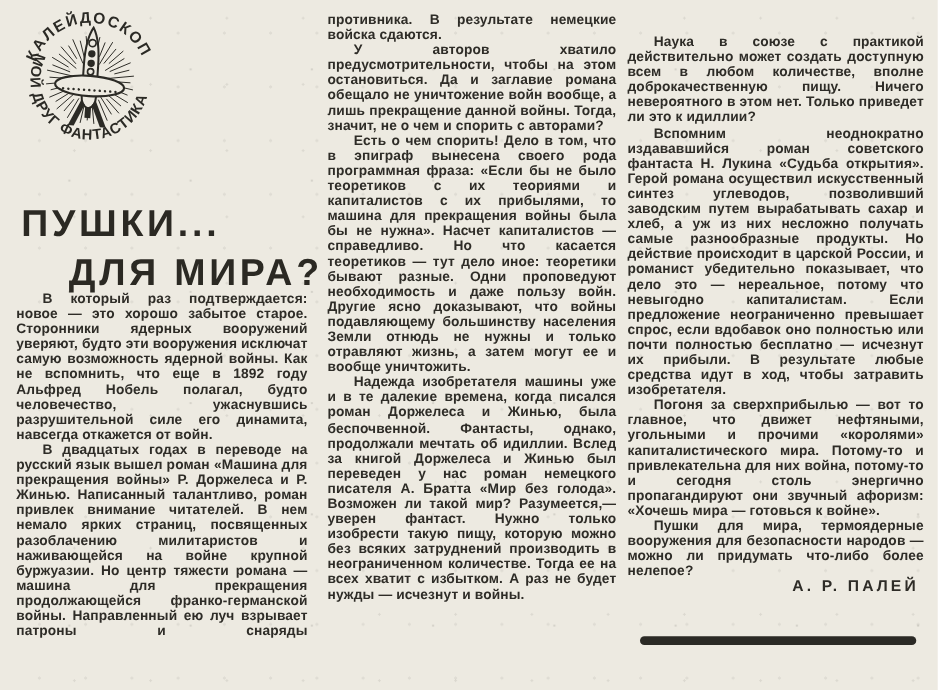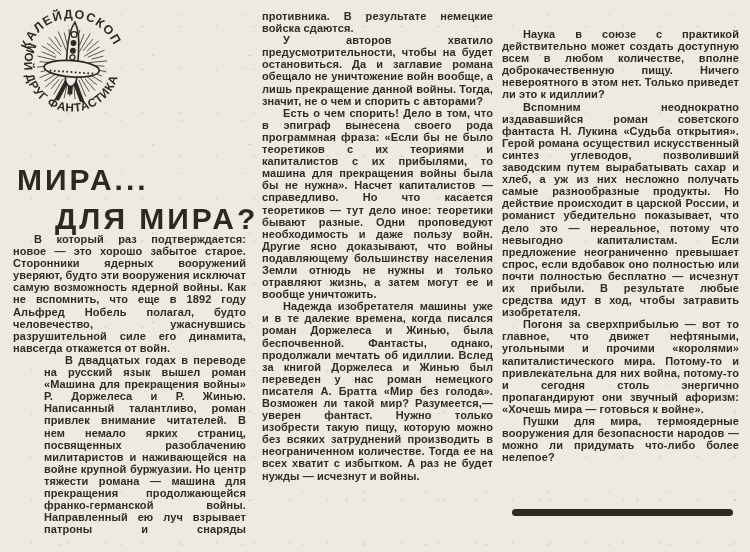--- a/index.html
+++ b/index.html
@@ -29,21 +29,21 @@
   .title .line2{display:block;margin-left:38px;}
   .col{
     position:absolute;
     font-size:11px;line-height:12.1px;
     letter-spacing:.1px;
     text-align:justify;
     hyphens:auto;
   }
   .col p{margin:0;text-indent:21px;font-weight:bold;}
   .col p.cont{text-indent:0;}
-  .col p.runon{text-align-last:justify;margin-left:31px;}
+  .col p.runon{text-align-last:justify;}
   #col1{left:13px;top:233px;width:233px;}
   #col2{left:262px;top:10px;width:231px;}
   #col3{left:502px;top:28px;width:237px;}
   .signature{
     margin-top:4px;text-align:right;
     font-weight:bold;font-size:12.5px;letter-spacing:2.5px;
     padding-right:4px;text-indent:0;
   }
   .end-bar{
     position:absolute;left:512px;top:509px;width:221px;height:7px;
@@ -132,38 +132,39 @@
     </g>
     <text class="arc-top">
       <textPath href="#arcTop">КАЛЕЙДОСКОП</textPath>
     </text>
     <text class="arc-bottom">
       <textPath href="#arcBottom">МОЙ ДРУГ ФАНТАСТИКА</textPath>
     </text>
   </svg>
 
   <h1 class="title">
-    <span class="line1">МИРА...</span>
+    <span class="line1">ПУШКИ...</span>
     <span class="line2">ДЛЯ МИРА?</span>
   </h1>
 
   <div class="col" id="col1">
     <p>В который раз подтверждается: новое — это хорошо забытое старое. Сторонники ядерных вооружений уверяют, будто эти вооружения исключат самую возможность ядерной войны. Как не вспомнить, что еще в 1892 году Альфред Нобель полагал, будто человечество, ужаснувшись разрушительной силе его динамита, навсегда откажется от войн.</p>
     <p class="runon">В двадцатых годах в переводе на русский язык вышел роман «Машина для прекращения войны» Р. Доржелеса и Р. Жинью. Написанный талантливо, роман привлек внимание читателей. В нем немало ярких страниц, посвященных разоблачению милитаристов и наживающейся на войне крупной буржуазии. Но центр тяжести романа — машина для прекращения продолжающейся франко-германской войны. Направленный ею луч взрывает патроны и снаряды</p>
   </div>
 
   <div class="col" id="col2">
     <p class="cont">противника. В результате немецкие войска сдаются.</p>
-    <p>У авторов хватило предусмотрительности, чтобы на будет остановиться. Да и заглавие романа обещало не уничтожение войн вообще, а лишь прекращение данной войны. Тогда, значит, не о чем и спорить с авторами?</p>
+    <p>У авторов хватило предусмотрительности, чтобы на этом остановиться. Да и заглавие романа обещало не уничтожение войн вообще, а лишь прекращение данной войны. Тогда, значит, не о чем и спорить с авторами?</p>
     <p>Есть о чем спорить! Дело в том, что в эпиграф вынесена своего рода программная фраза: «Если бы не было теоретиков с их теориями и капиталистов с их прибылями, то машина для прекращения войны была бы не нужна». Насчет капиталистов — справедливо. Но что касается теоретиков — тут дело иное: теоретики бывают разные. Одни проповедуют необходимость и даже пользу войн. Другие ясно доказывают, что войны подавляющему большинству населения Земли отнюдь не нужны и только отравляют жизнь, а затем могут ее и вообще уничтожить.</p>
     <p>Надежда изобретателя машины уже и в те далекие времена, когда писался роман Доржелеса и Жинью, была беспочвенной. Фантасты, однако, продолжали мечтать об идиллии. Вслед за книгой Доржелеса и Жинью был переведен у нас роман немецкого писателя А. Братта «Мир без голода». Возможен ли такой мир? Разумеется,— уверен фантаст. Нужно только изобрести такую пищу, которую можно без всяких затруднений производить в неограниченном количестве. Тогда ее на всех хватит с избытком. А раз не будет нужды — исчезнут и войны.</p>
   </div>
 
   <div class="col" id="col3">
     <p>Наука в союзе с практикой действительно может создать доступную всем в любом количестве, вполне доброкачественную пищу. Ничего невероятного в этом нет. Только приведет ли это к идиллии?</p>
     <p>Вспомним неоднократно издававшийся роман советского фантаста Н. Лукина «Судьба открытия». Герой романа осуществил искусственный синтез углеводов, позволивший заводским путем вырабатывать сахар и хлеб, а уж из них несложно получать самые разнообразные продукты. Но действие происходит в царской России, и романист убедительно показывает, что дело это — нереальное, потому что невыгодно капиталистам. Если предложение неограниченно превышает спрос, если вдобавок оно полностью или почти полностью бесплатно — исчезнут их прибыли. В результате любые средства идут в ход, чтобы затравить изобретателя.</p>
     <p>Погоня за сверхприбылью — вот то главное, что движет нефтяными, угольными и прочими «королями» капиталистического мира. Потому-то и привлекательна для них война, потому-то и сегодня столь энергично пропагандируют они звучный афоризм: «Хочешь мира — готовься к войне».</p>
     <p>Пушки для мира, термоядерные вооружения для безопасности народов — можно ли придумать что-либо более нелепое?</p>
+    <p class="signature">А. Р. ПАЛЕЙ</p>
   </div>
 
   <div class="end-bar"></div>
 
 </div>
 
 </body></html>

